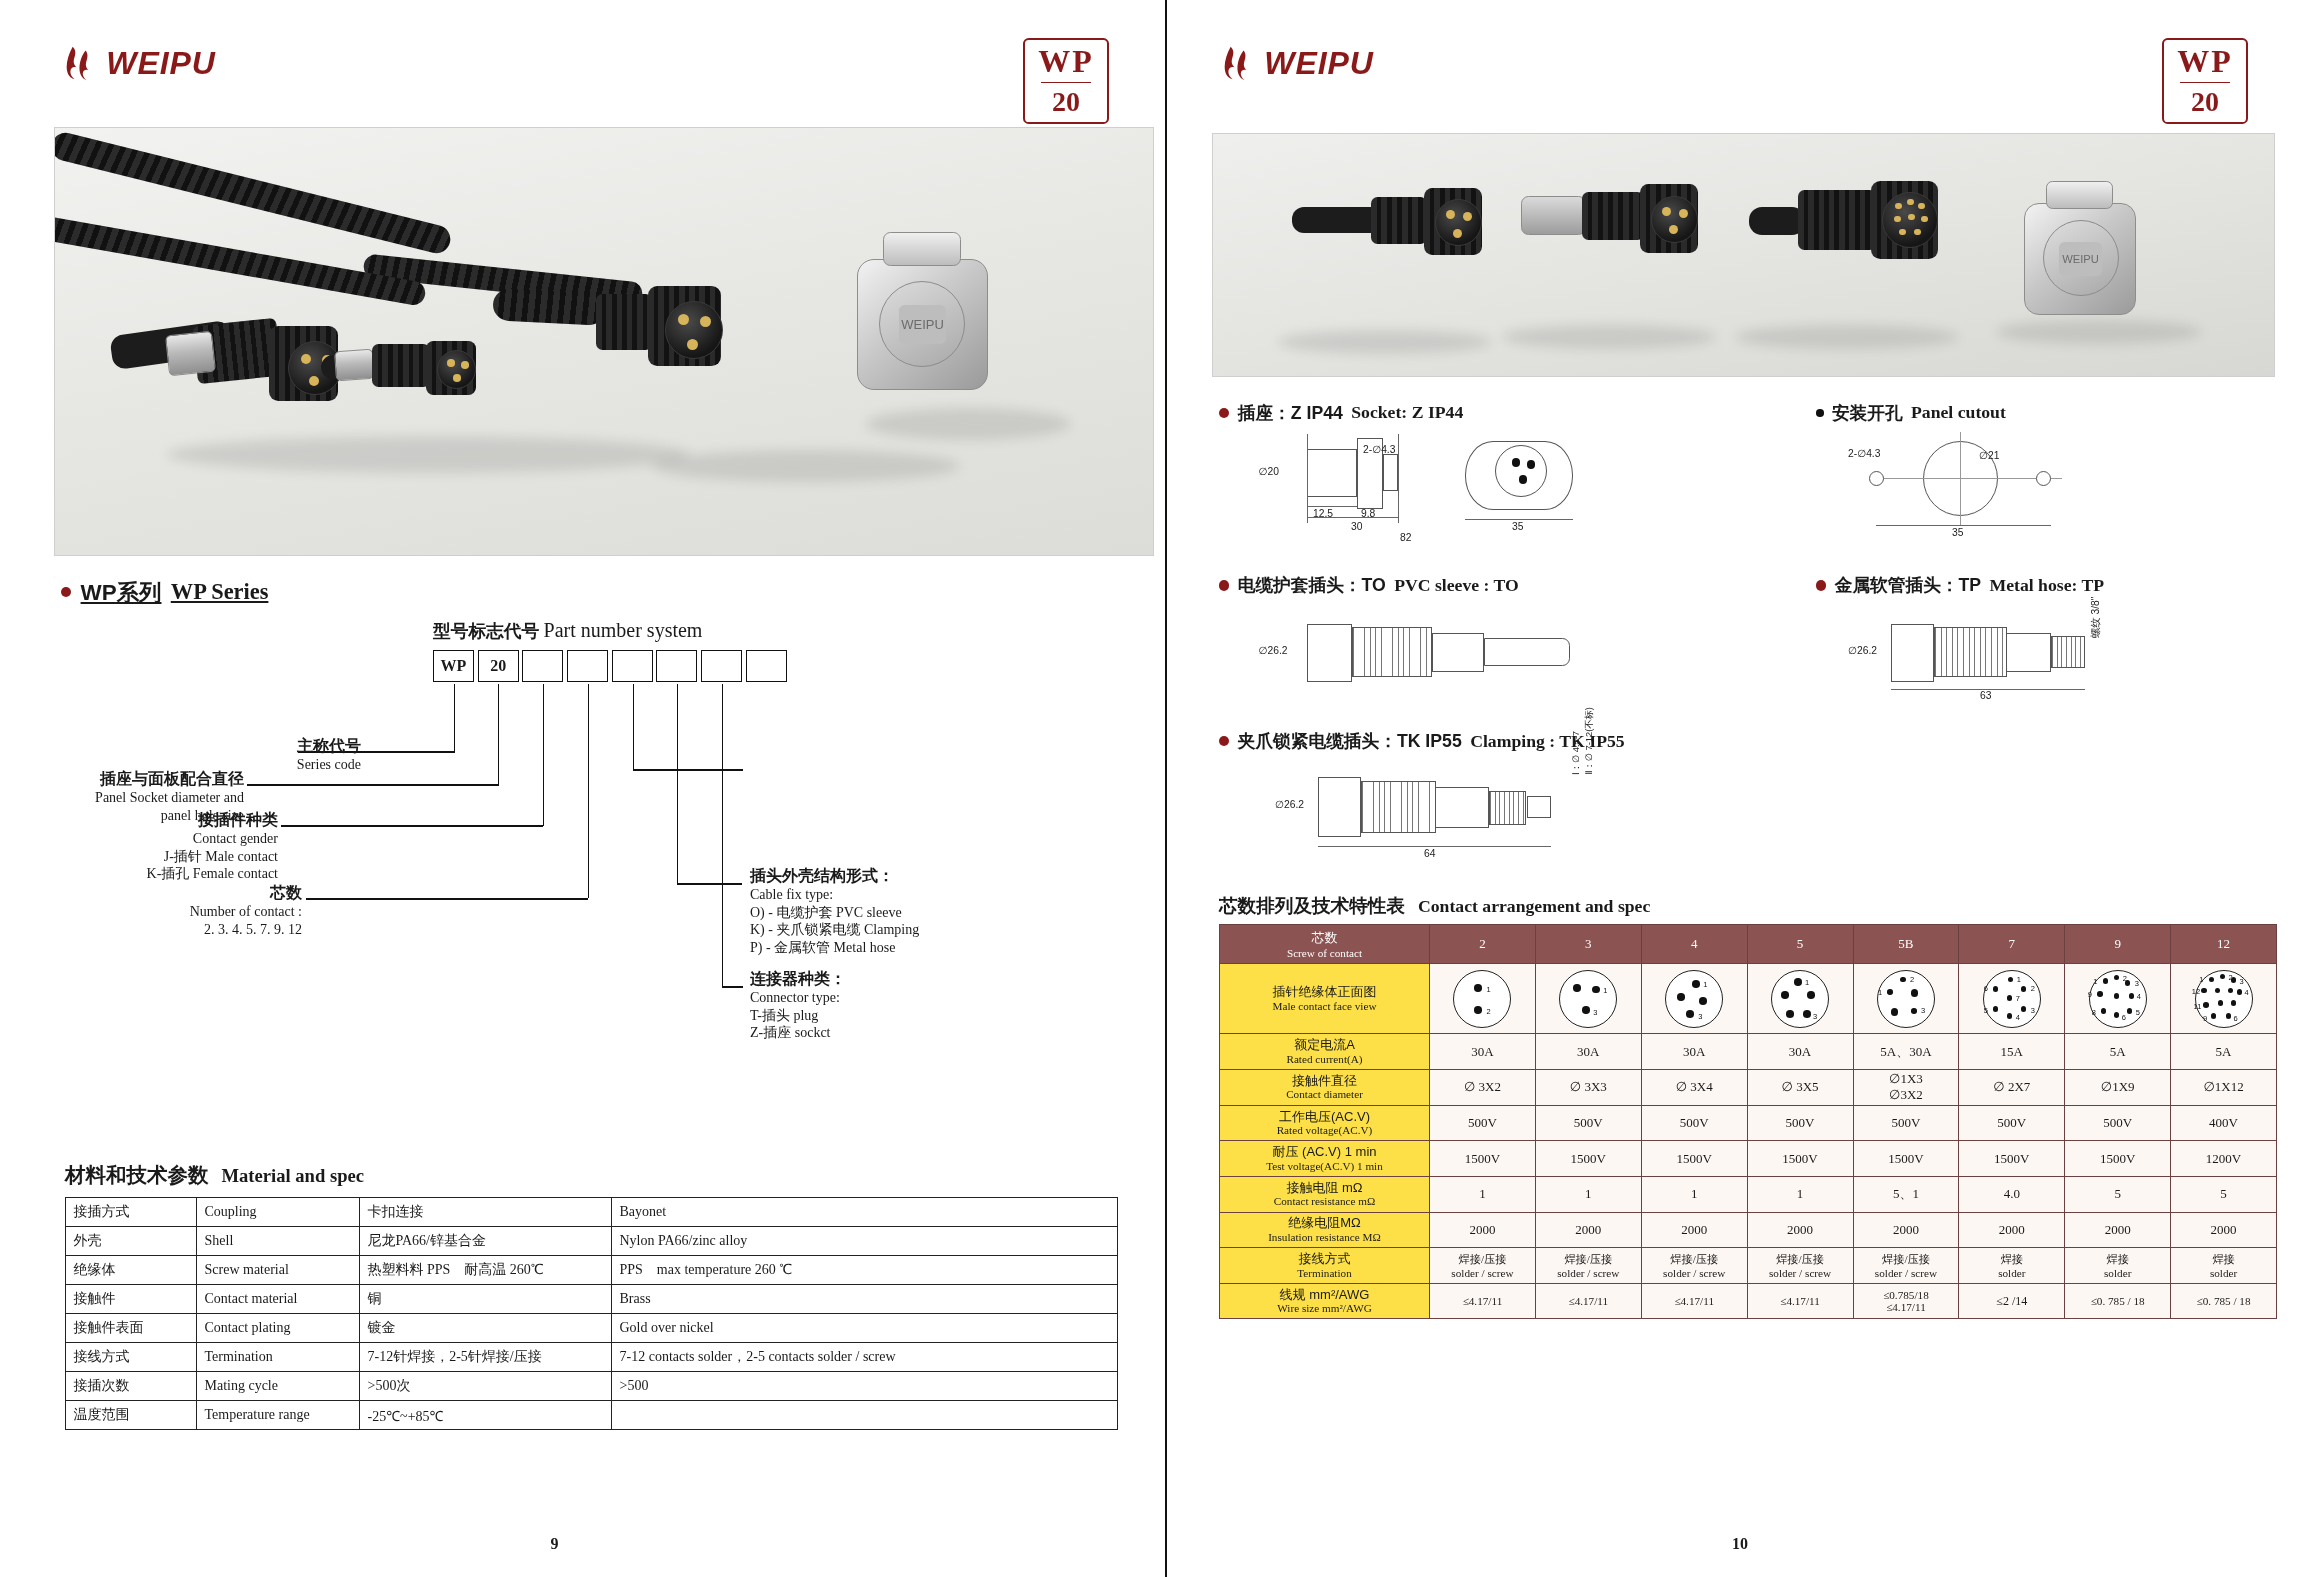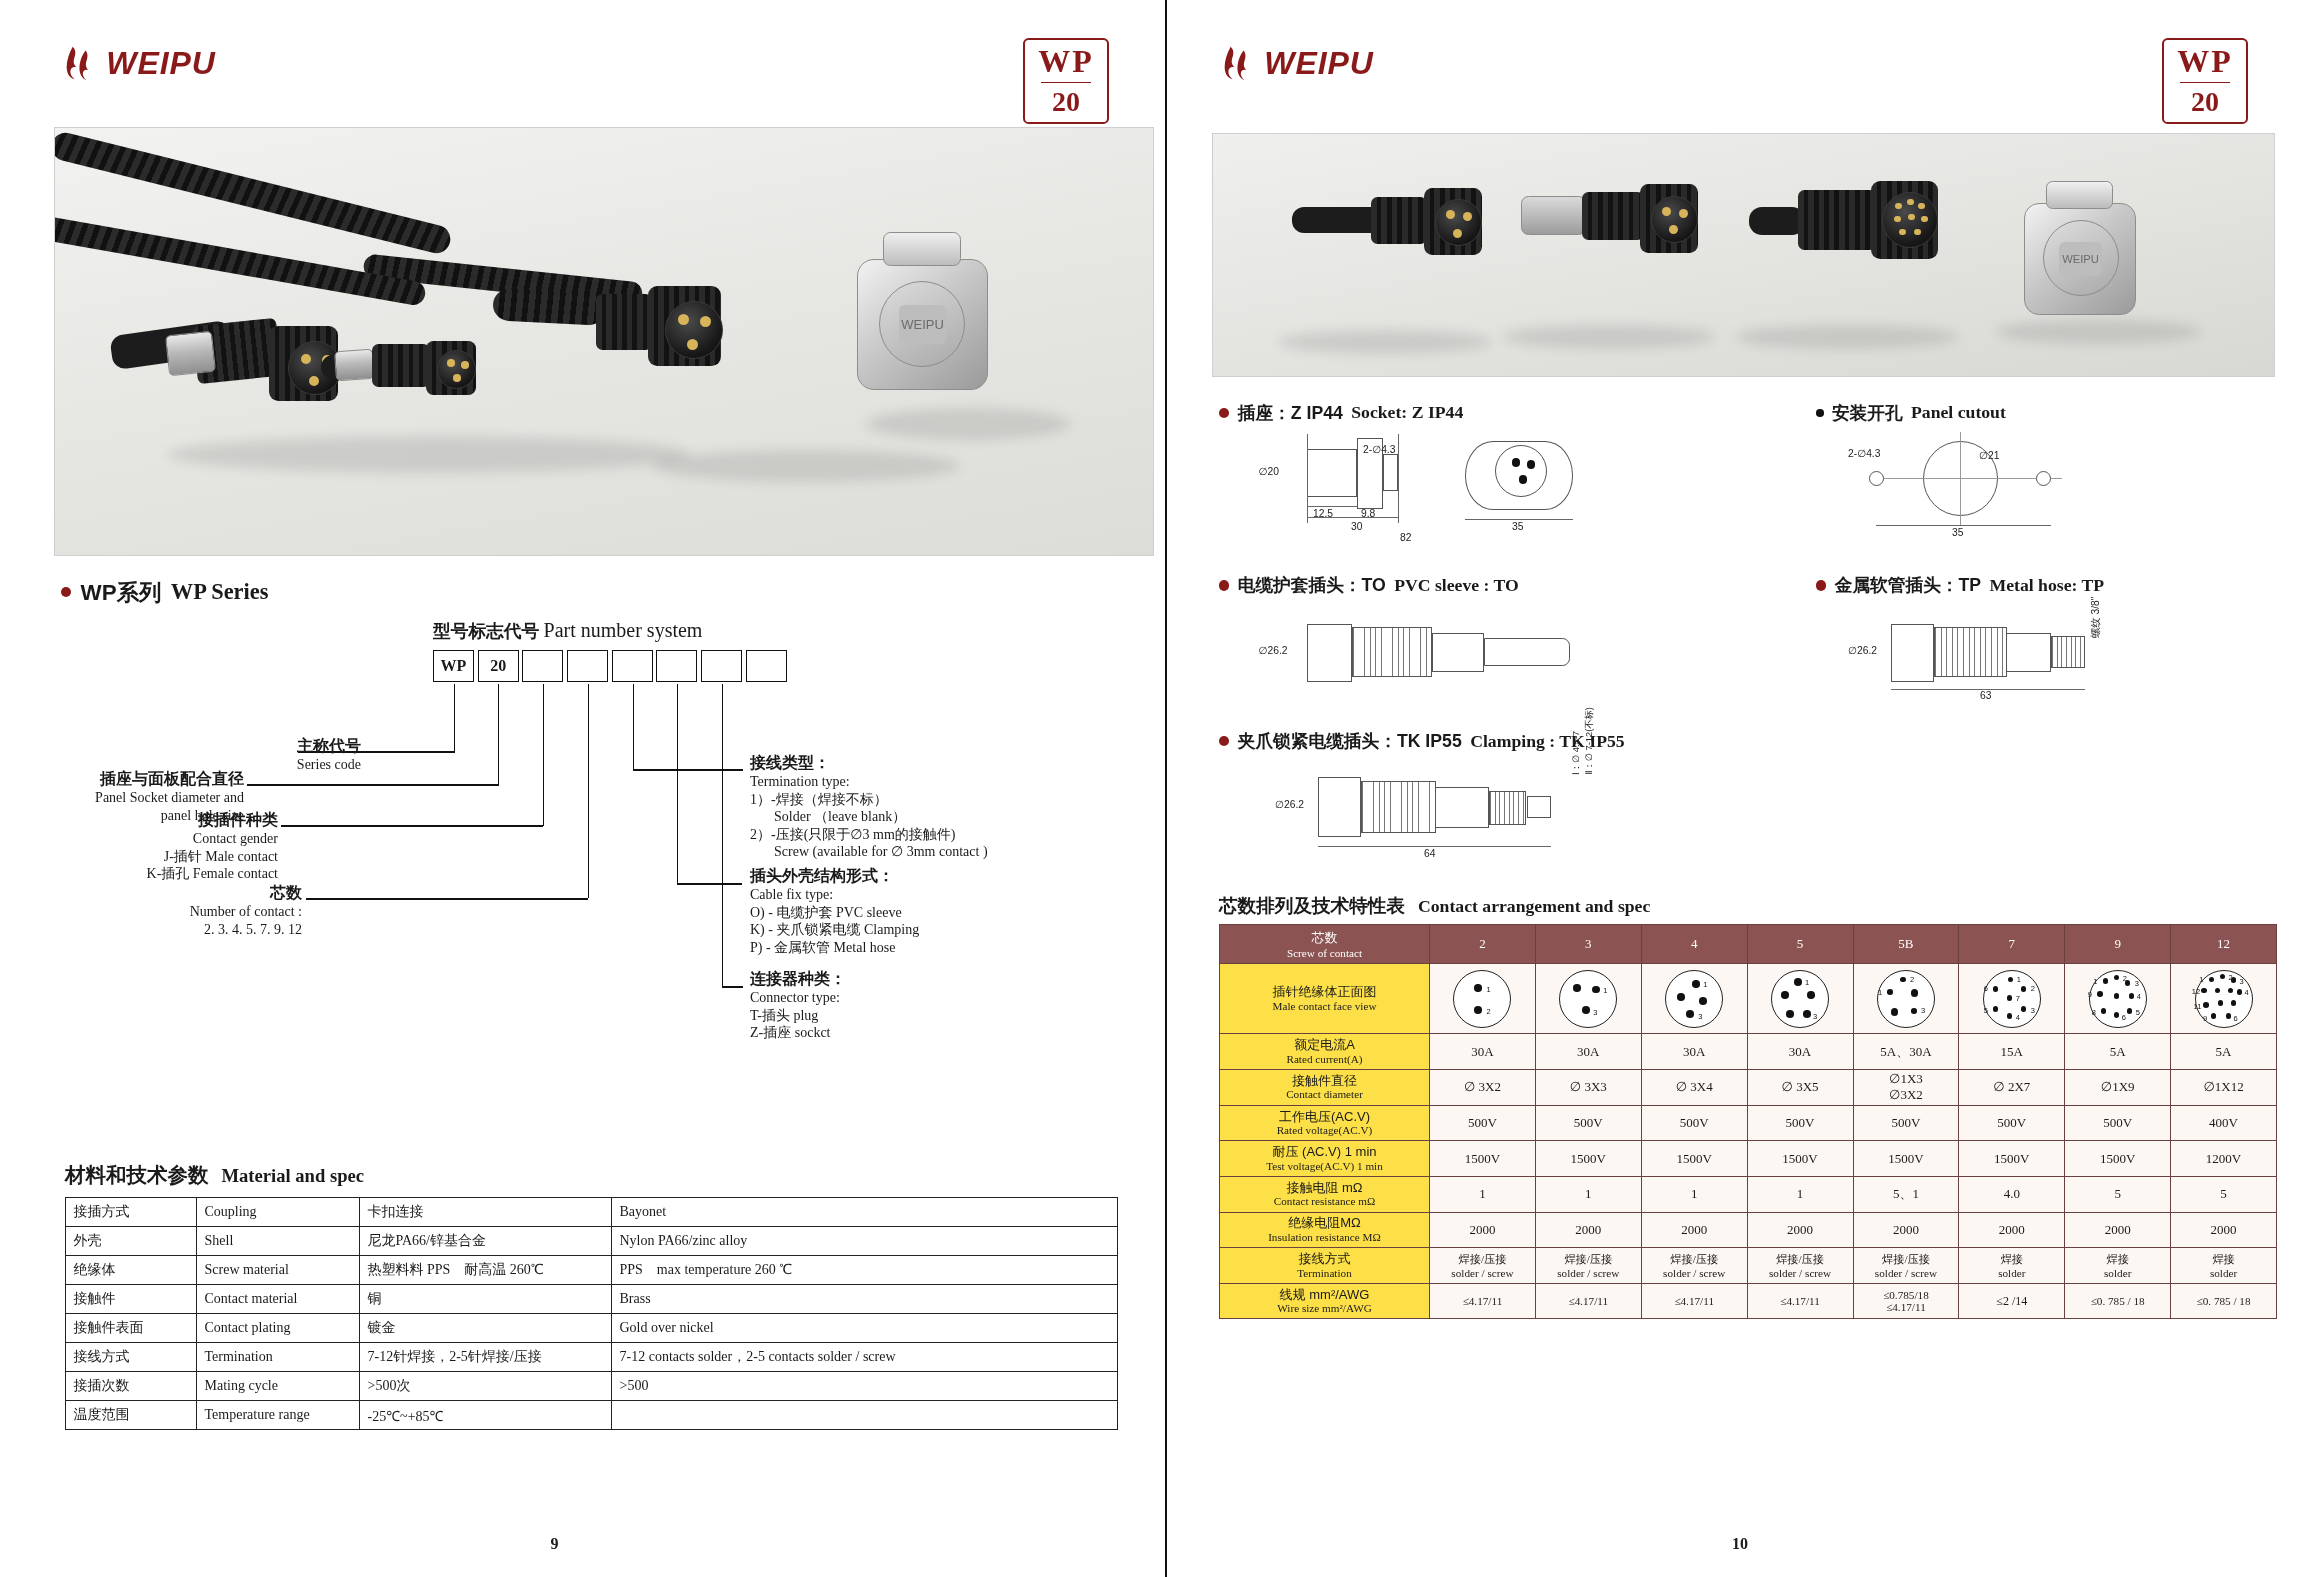--- a/index.html
+++ b/index.html
@@ -52,21 +52,21 @@
   .silver {
     background:linear-gradient(180deg,#e8e8e8,#b9b9b9 45%,#8f8f8f);
     border-radius:5.6px; border:0.9px solid #8d8d8d;
   }
   .face { position:absolute; border-radius:50%;
     background:radial-gradient(circle at 40% 35%, #4a4a4a, #161616 70%);
     border:1.9px solid #3a3a3a; }
   .pin { position:absolute; border-radius:50%; background:#d7b45a; }
 
   
-  .sect { display:flex; align-items:center; gap:9.3px; margin:20.5px 0 3.7px 24px; }
+  .sect { display:flex; align-items:center; gap:9.3px; margin:20.5px 0 3.7px 24px;text-decoration:underline; }
   .dot { width:10.3px; height:10.3px; border-radius:50%; background:#8a1a1a; display:inline-block; }
   .dot-sm { width:7.5px; height:7.5px; border-radius:50%; background:#111; display:inline-block; }
   .sect-cn { font-size:22.4px; font-weight:bold; font-family:"Liberation Sans", sans-serif; }
   .sect-en { font-size:22.4px; font-weight:bold; }
 
   
   .pns { position:relative; height:522px; margin-left:28px; }
   .pns-title { position:absolute; left:368px; top:7.5px; font-size:17.7px; font-weight:bold; }
   .pns-title .en { font-weight:normal; font-size:20px; }
   .boxes { position:absolute; left:368px; top:39px; display:flex; gap:3.7px; }
@@ -257,28 +257,20 @@
         <div class="en">J-插针   Male contact</div>
         <div class="en">K-插孔   Female contact</div>
       </div>
 
       <div class="lbl" style="left:56px; top:272px; width:181px; text-align:right;">
         <div class="cn">芯数</div>
         <div class="en">Number  of contact :</div>
         <div class="en">2. 3. 4. 5. 7. 9. 12</div>
       </div>
 
-      <div class="lbl" style="left:685px; top:142px; width:308px;">
-        <div class="cn">接线类型：</div>
-        <div class="en">Termination type:</div>
-        <div class="en">1）-焊接（焊接不标）</div>
-        <div class="en" style="padding-left:24px;">Solder （leave blank）</div>
-        <div class="en">2）-压接(只限于∅3 mm的接触件)</div>
-        <div class="en" style="padding-left:24px;">Screw (available for ∅ 3mm contact )</div>
-      </div>
 
       <div class="lbl" style="left:685px; top:255px; width:317px;">
         <div class="cn">插头外壳结构形式：</div>
         <div class="en">Cable fix type:</div>
         <div class="en">O) - 电缆护套   PVC  sleeve</div>
         <div class="en">K) - 夹爪锁紧电缆  Clamping</div>
         <div class="en">P) - 金属软管   Metal  hose</div>
       </div>
 
       <div class="lbl" style="left:685px; top:358px; width:298px;">

